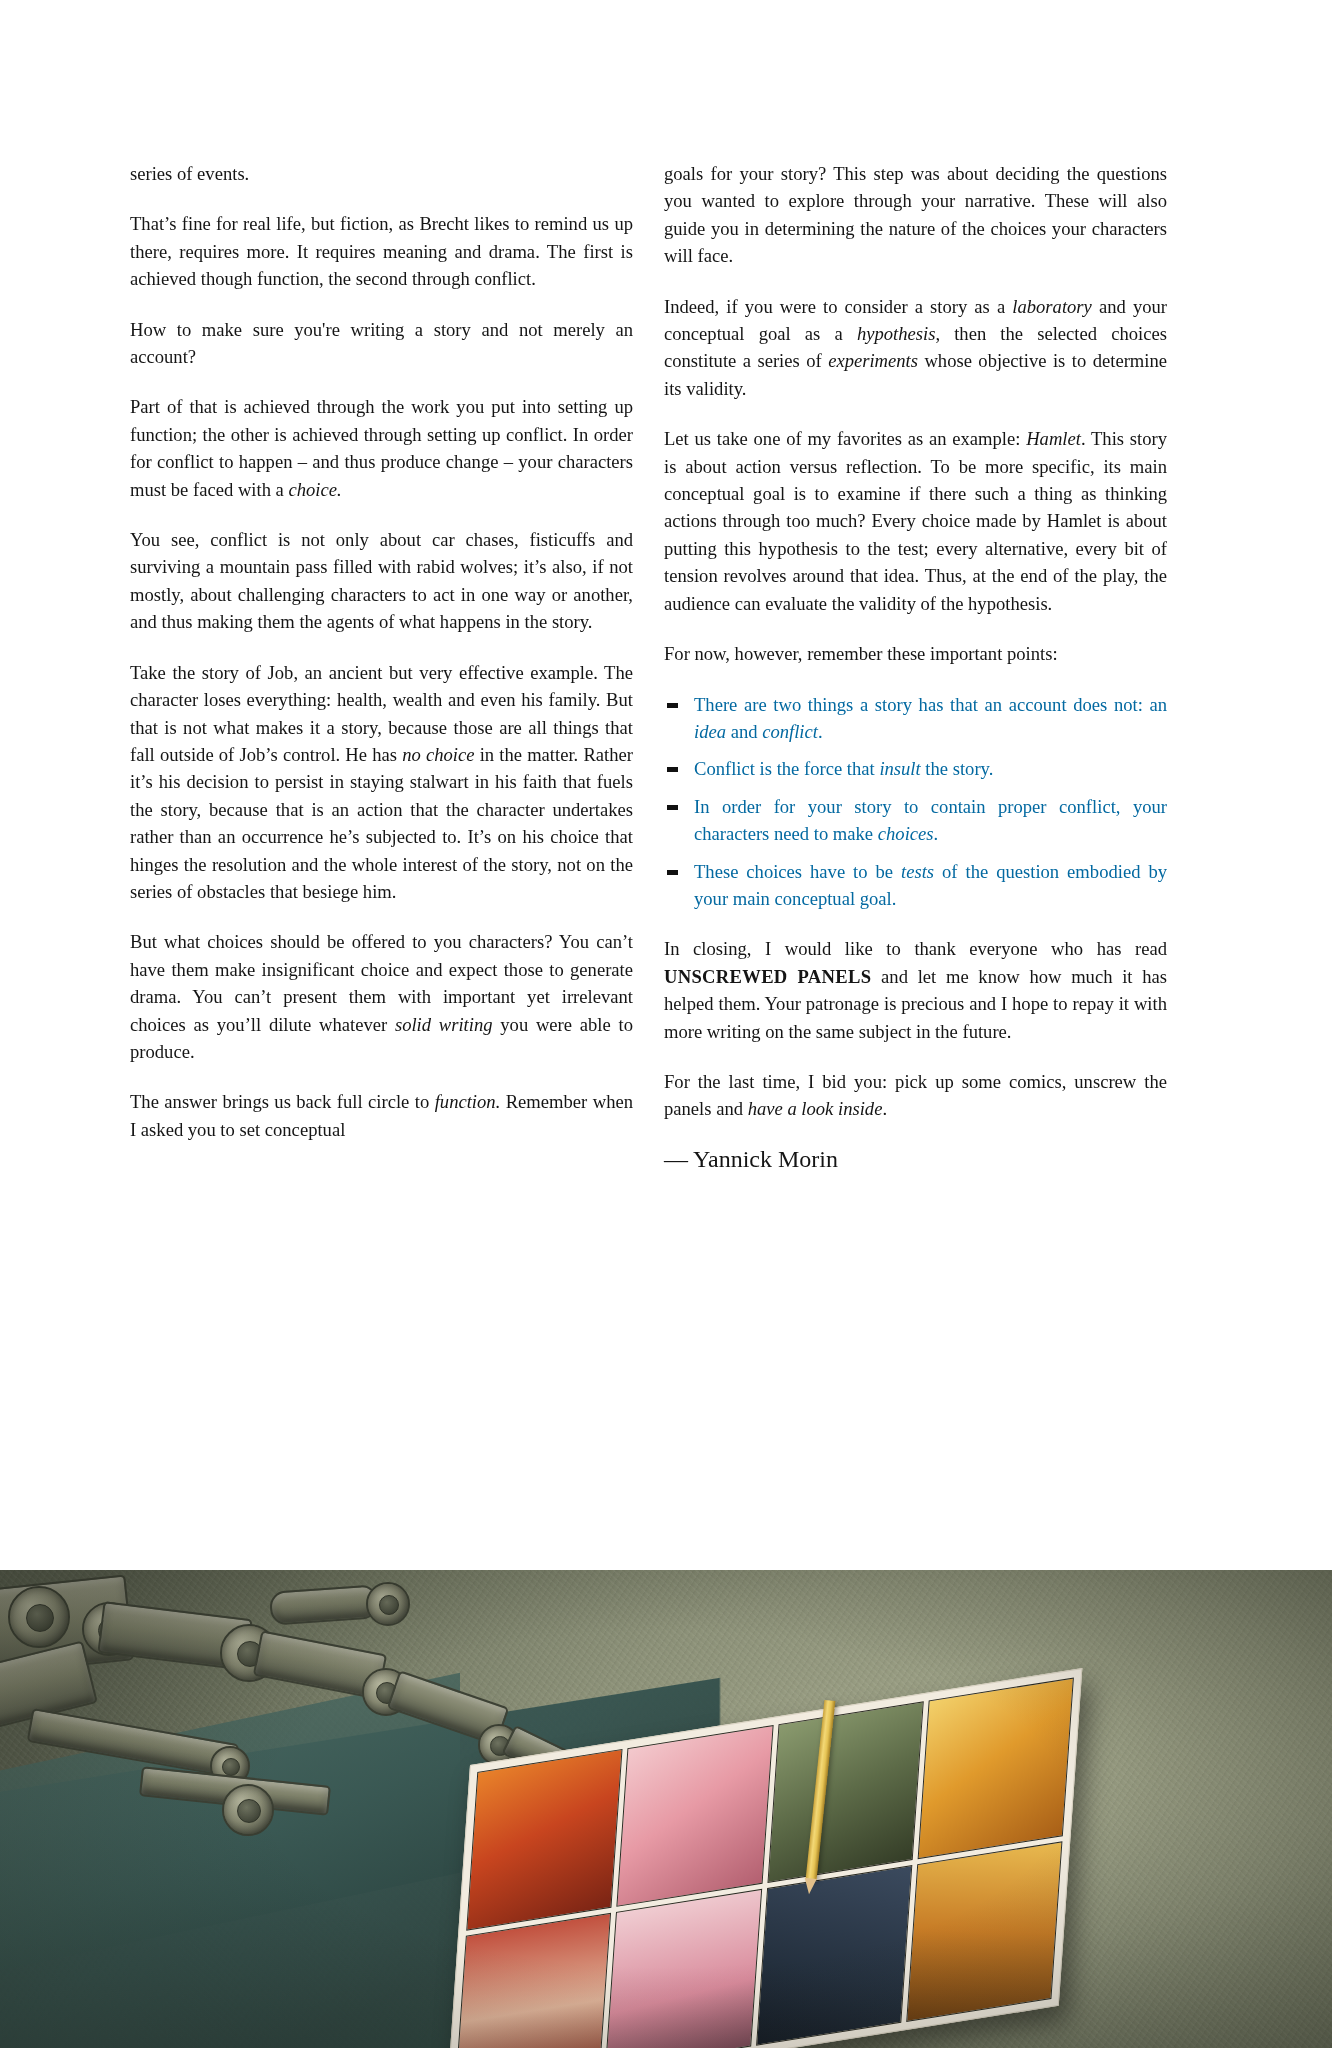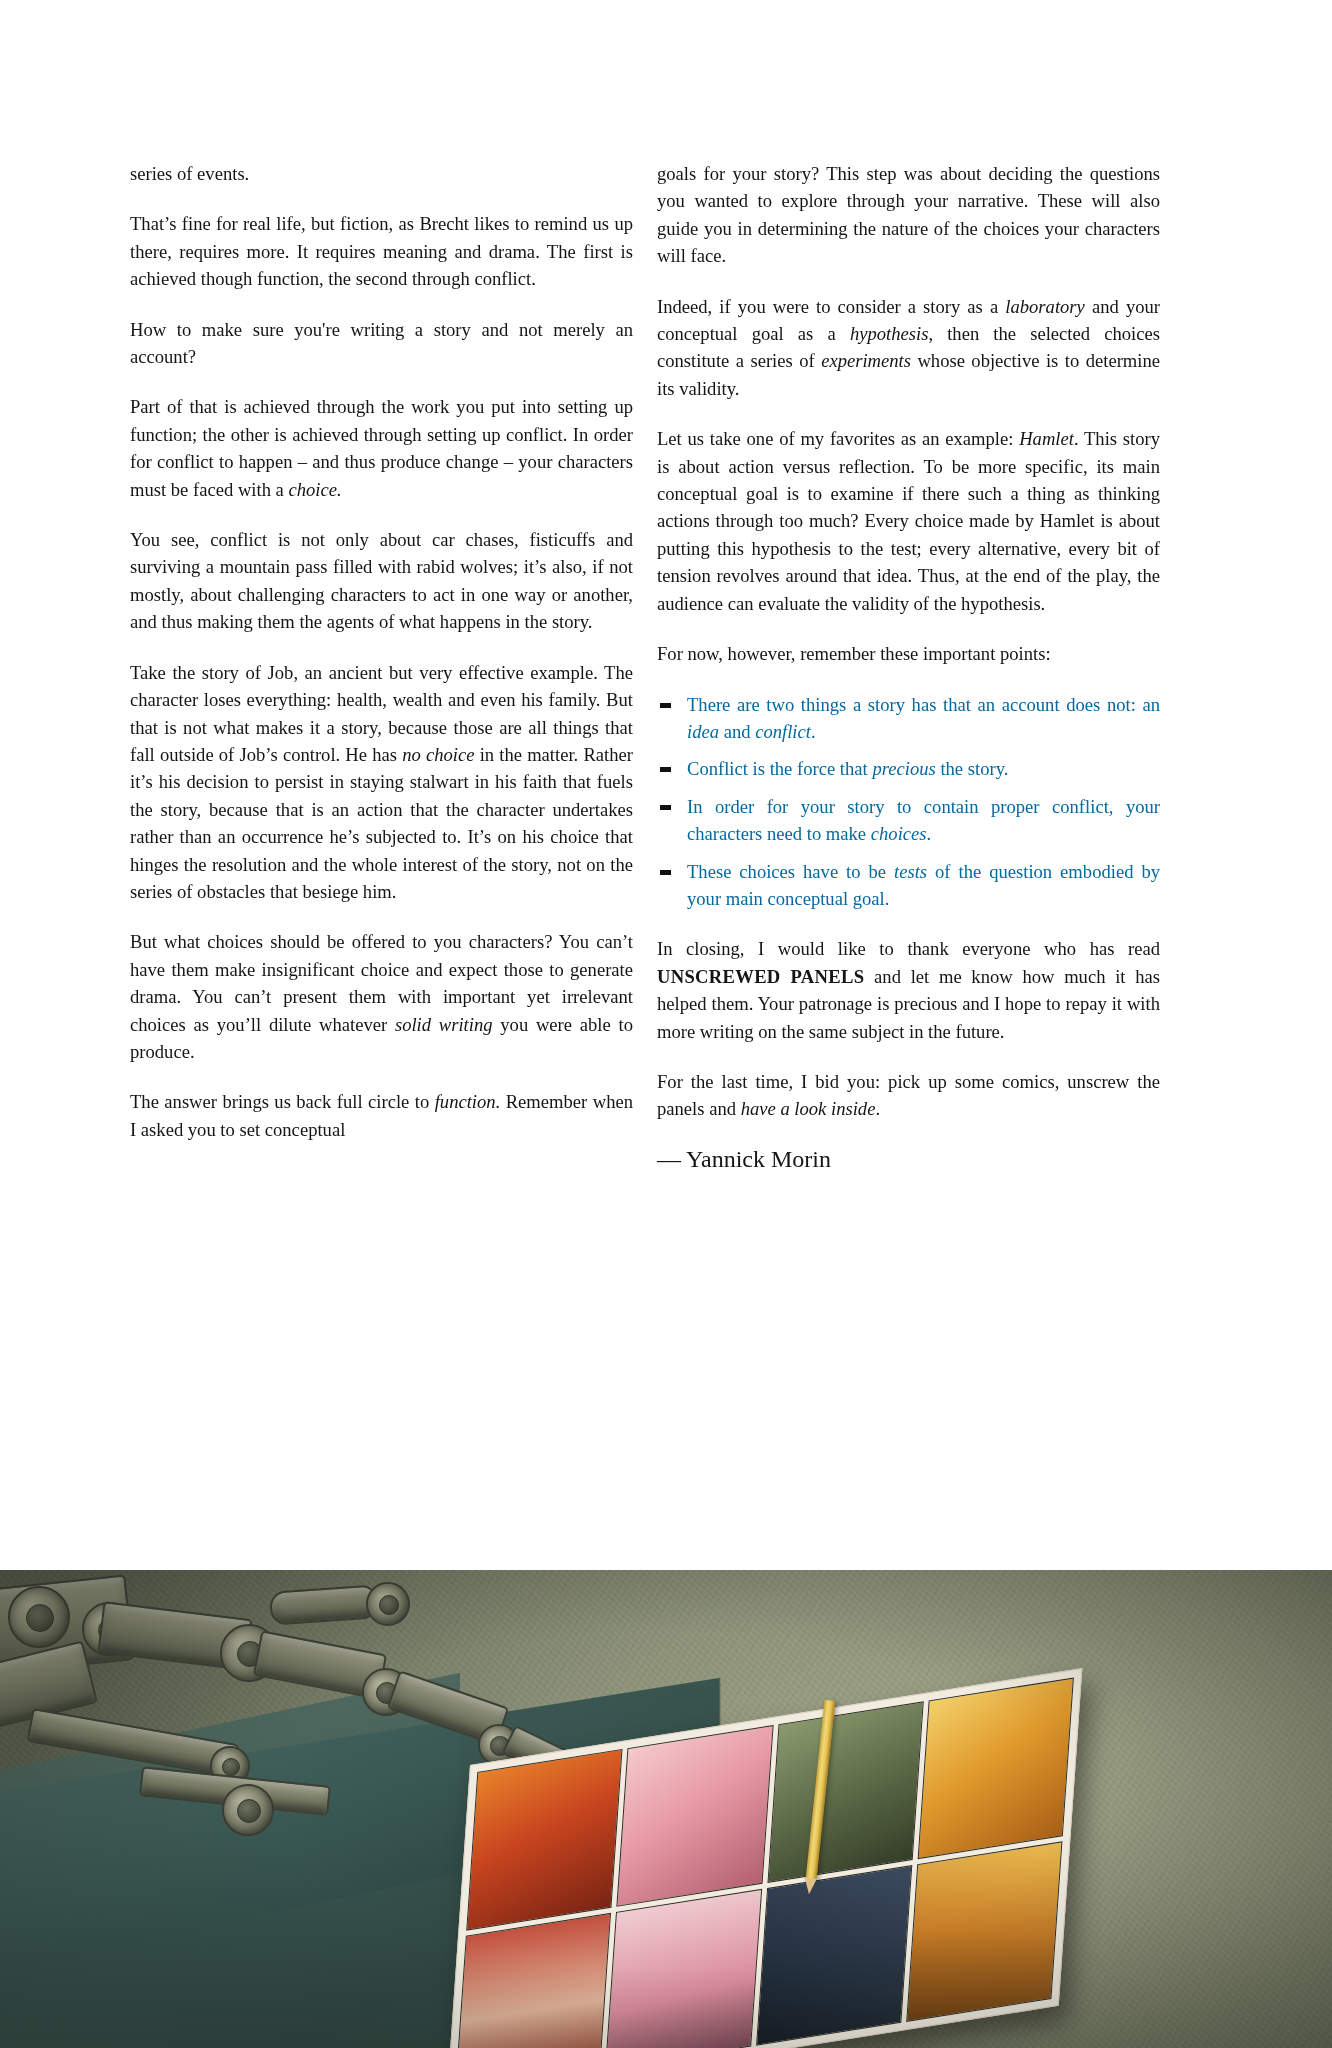--- a/index.html
+++ b/index.html
@@ -17,21 +17,21 @@
     background: #ffffff;
   }
 
   
   .article {
     position: absolute;
     left: 130px;
     top: 160px;
     width: 1062px;
     display: flex;
-    gap: 24px;
+    gap: 31px;
   }
   .col {
     width: 503px;
   }
   p.body {
     font-size: 18.6px;
     line-height: 27.4px;
     text-align: justify;
     text-justify: inter-word;
     color: #151515;
@@ -237,21 +237,21 @@
 
       <p class="body"><span>Let us take one of my favorites as an example: </span><span class="it">Hamlet</span><span>. This story is about action versus reflection. To be more specific, its main conceptual goal is to examine if there such a thing as thinking actions through too much? Every choice made by Hamlet is about putting this hypothesis to the test; every alternative, every bit of tension revolves around that idea. Thus, at the end of the play, the audience can evaluate the validity of the hypothesis.</span></p>
 
       <p class="body">For now, however, remember these important points:</p>
 
       <ul class="points">
         <li>
           <span class="dash"></span><span>There are two things a story has that an account does not: an </span><span class="it">idea</span><span> and </span><span class="it">conflict</span><span>.</span>
         </li>
         <li>
-          <span class="dash"></span><span>Conflict is the force that </span><span class="it">precious</span><span> the story.</span>
+          <span class="dash"></span><span>Conflict is the force that </span><span class="it">insult</span><span> the story.</span>
         </li>
         <li>
           <span class="dash"></span><span>In order for your story to contain proper conflict, your characters need to make </span><span class="it">choices</span><span>.</span>
         </li>
         <li>
           <span class="dash"></span><span>These choices have to be </span><span class="it">tests</span><span> of the question embodied by your main conceptual goal.</span>
         </li>
       </ul>
 
       <p class="body"><span>In closing, I would like to thank everyone who has read </span><span class="bd">UNSCREWED PANELS</span><span> and let me know how much it has helped them. Your patronage is precious and I hope to repay it with more writing on the same subject in the future.</span></p>

